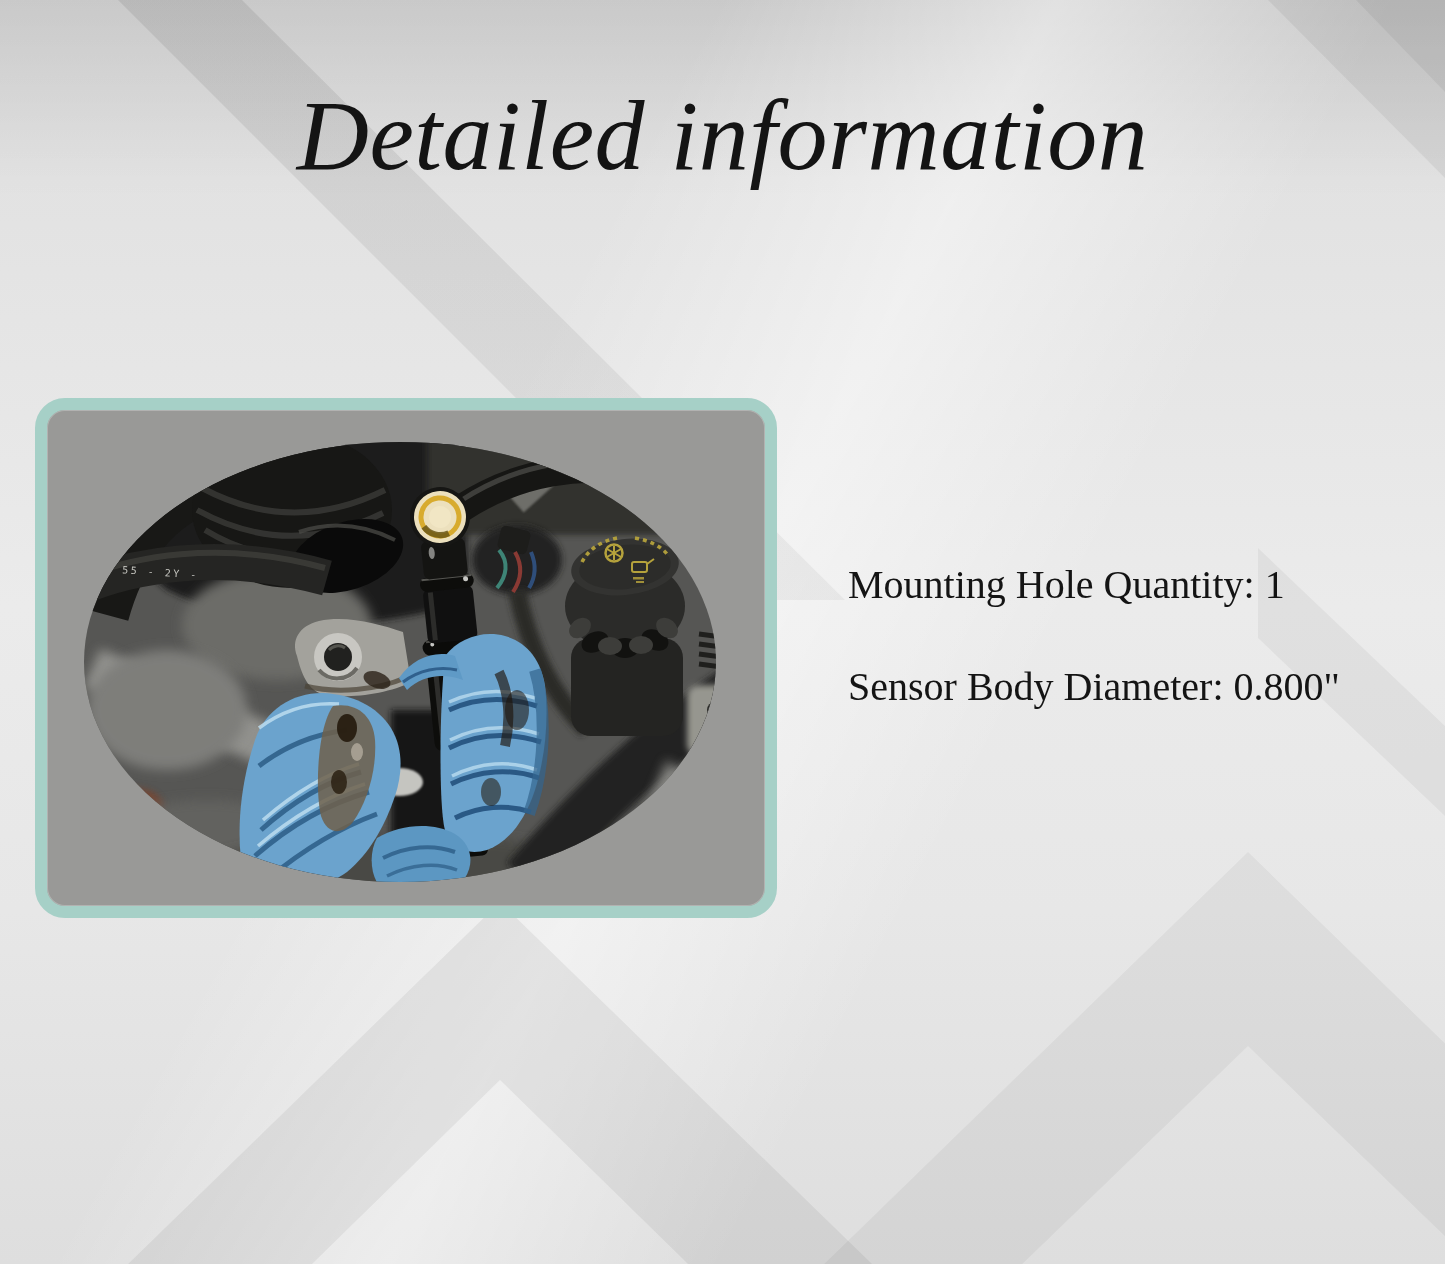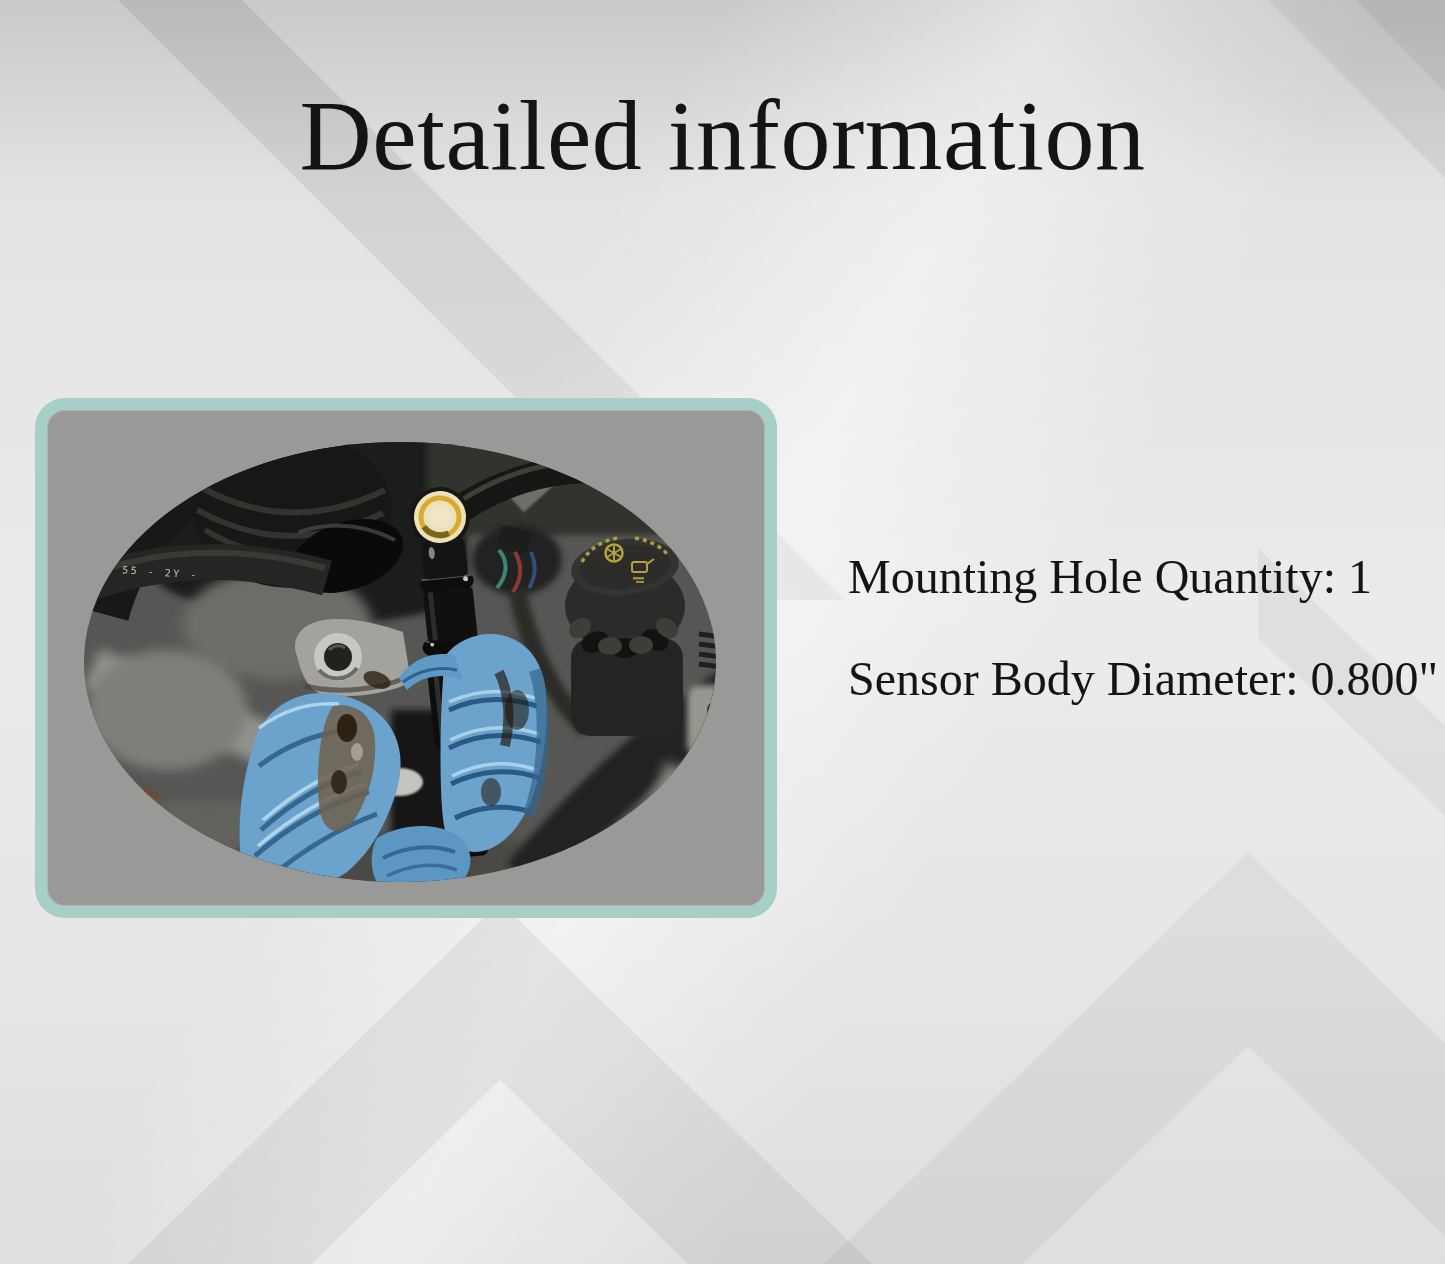--- a/index.html
+++ b/index.html
@@ -22,37 +22,38 @@
   .bg-tri-tr2{clip-path:polygon(1356px 0,1445px 0,1445px 92px);background:rgba(0,0,0,0.05);}
   .bg-band-right{clip-path:polygon(1258px 548px,1445px 726px,1445px 816px,1258px 638px);background:rgba(0,0,0,0.045);}
   .bg-chevrons{position:absolute;inset:0;pointer-events:none;}
 
   .title{
     position:absolute;left:0;right:0;top:86px;margin:0;
     text-align:center;font-weight:400;
     font-size:100px;line-height:100px;
     color:var(--c-title_text,#141414);
     letter-spacing:0.5px;
+    font-style:italic;
   }
 
   .photo-card{
     position:absolute;left:35px;top:398px;margin:0;
     width:742px;height:520px;box-sizing:border-box;
     border:12px solid var(--c-frame_border,#a6d0c7);
     border-radius:30px;
     background:var(--c-frame_matte,#999997);
     box-shadow:0 0 0 1px rgba(255,255,255,0.25) inset;
   }
   .photo-card svg{display:block;width:718px;height:496px;border-radius:18px;}
 
   .specs{
     position:absolute;left:848px;top:549px;
     color:var(--c-spec_text,#141414);
   }
-  .specs p{margin:8px 0 62px 0;font-size:48px;line-height:40px;white-space:nowrap;}
+  .specs p{margin:16px 0 62px 0;font-size:40px;line-height:40px;white-space:nowrap;}
 </style>
 </head>
 <body>
 
 <div class="stage">
 
   <div class="bg bg-top-shade"></div>
   <div class="bg bg-sheen"></div>
   <div class="bg bg-stripe-tl"></div>
   <div class="bg bg-tri-tr1"></div>

